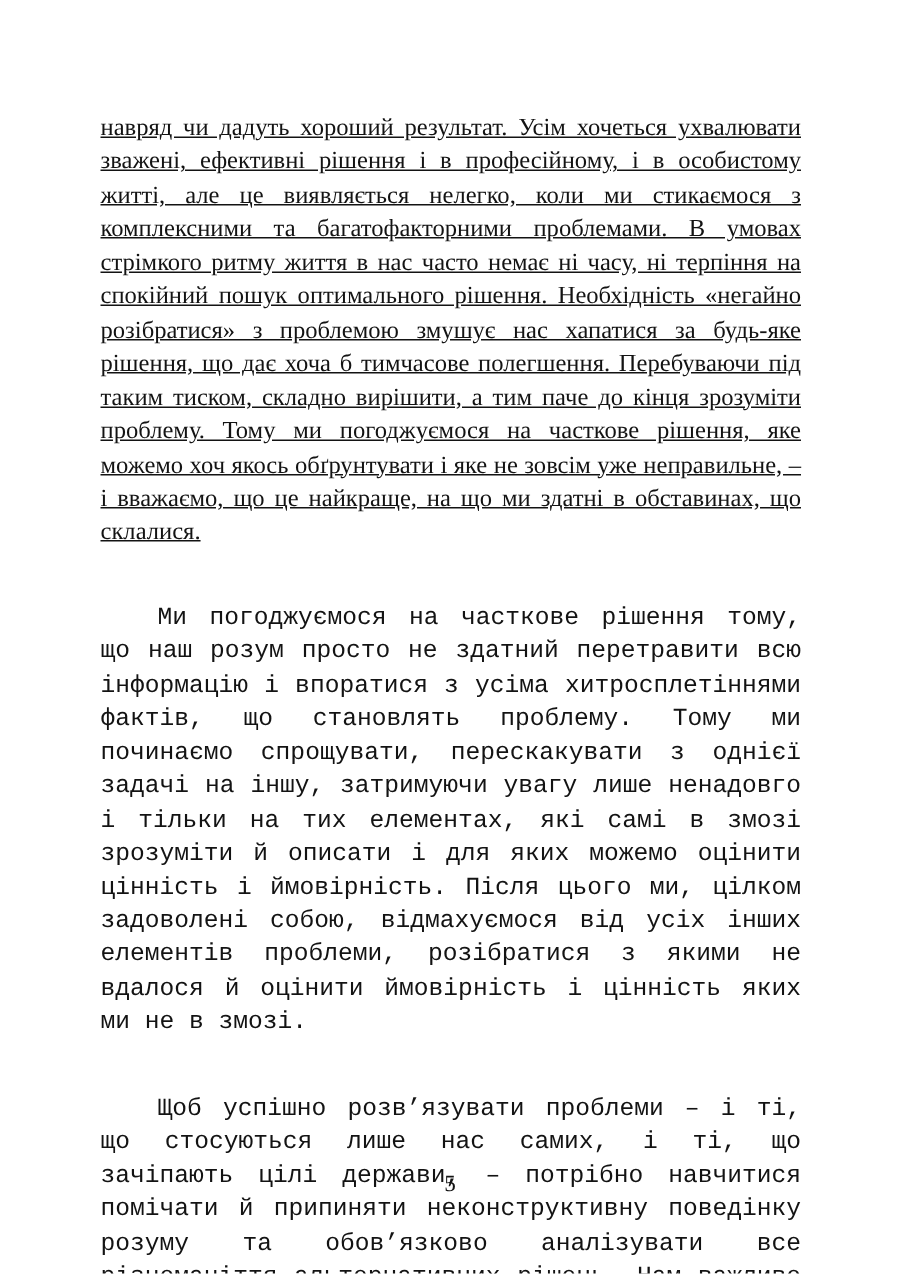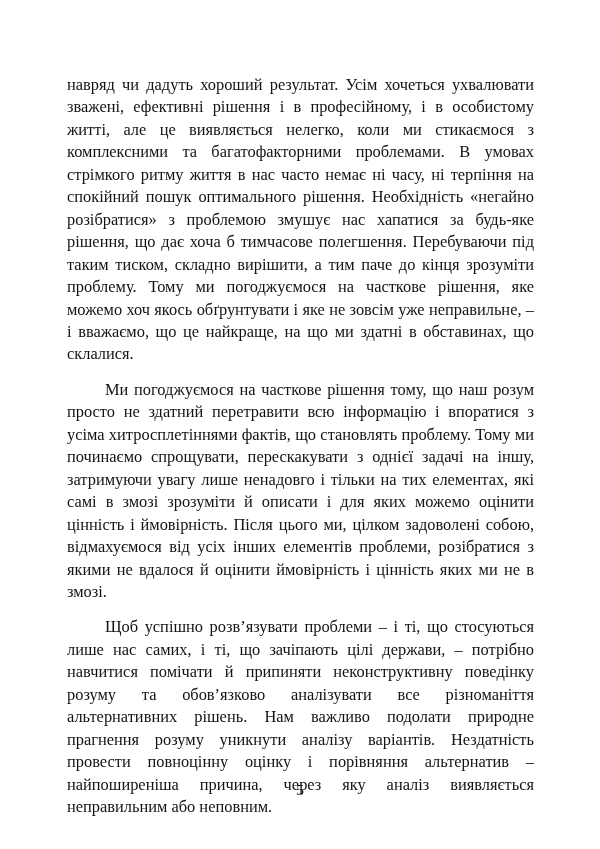--- a/index.html
+++ b/index.html
@@ -37,25 +37,27 @@
     line-height: 22.45px;
     text-align: justify;
     text-justify: inter-word;
     color: #131313;
     -webkit-font-smoothing: antialiased;
     hyphens: manual;
   }
 
   .para.indent {
     text-indent: 38px;
-    margin-top: 13px;
+    margin-top: 35px;
+    font-family: Liberation Mono, monospace;
   }
 
   .para.continued {
     text-indent: 0;
+    text-decoration: underline;
   }
 
   .folio {
     position: absolute;
     left: 0;
     top: 780px;
     width: 600px;
     text-align: center;
     font-size: 15.5px;
     line-height: 20px;

